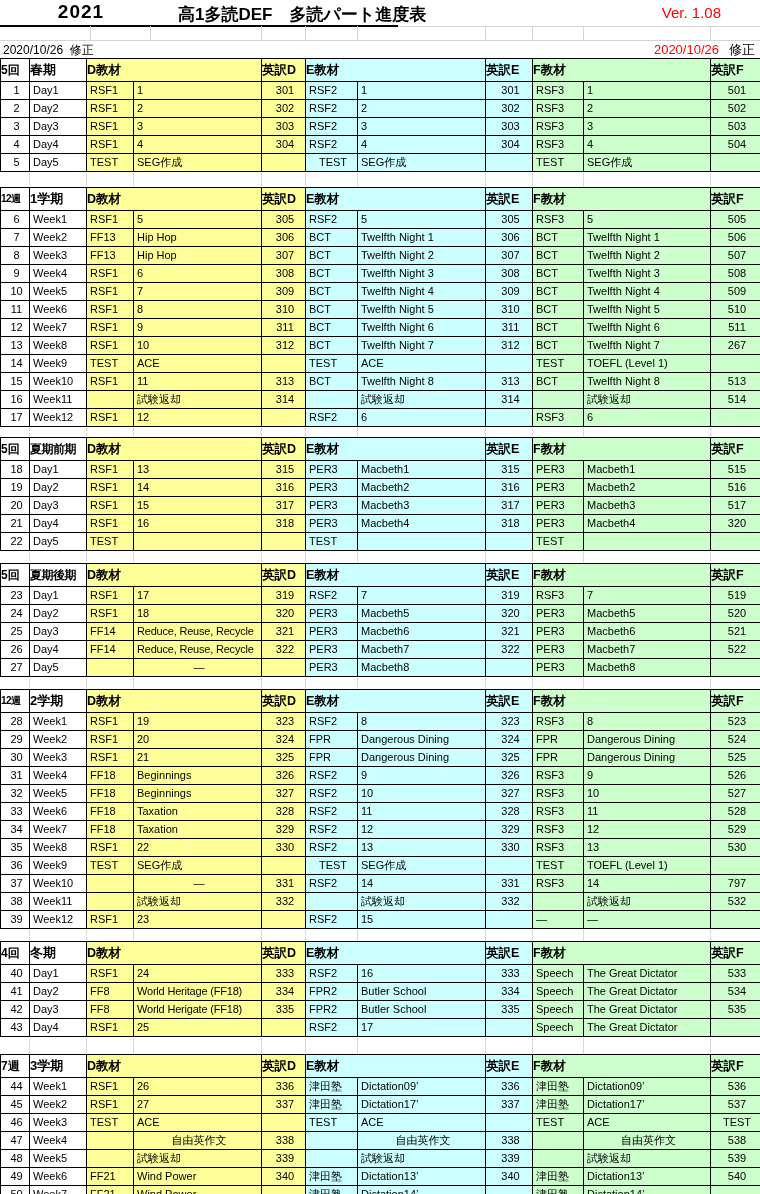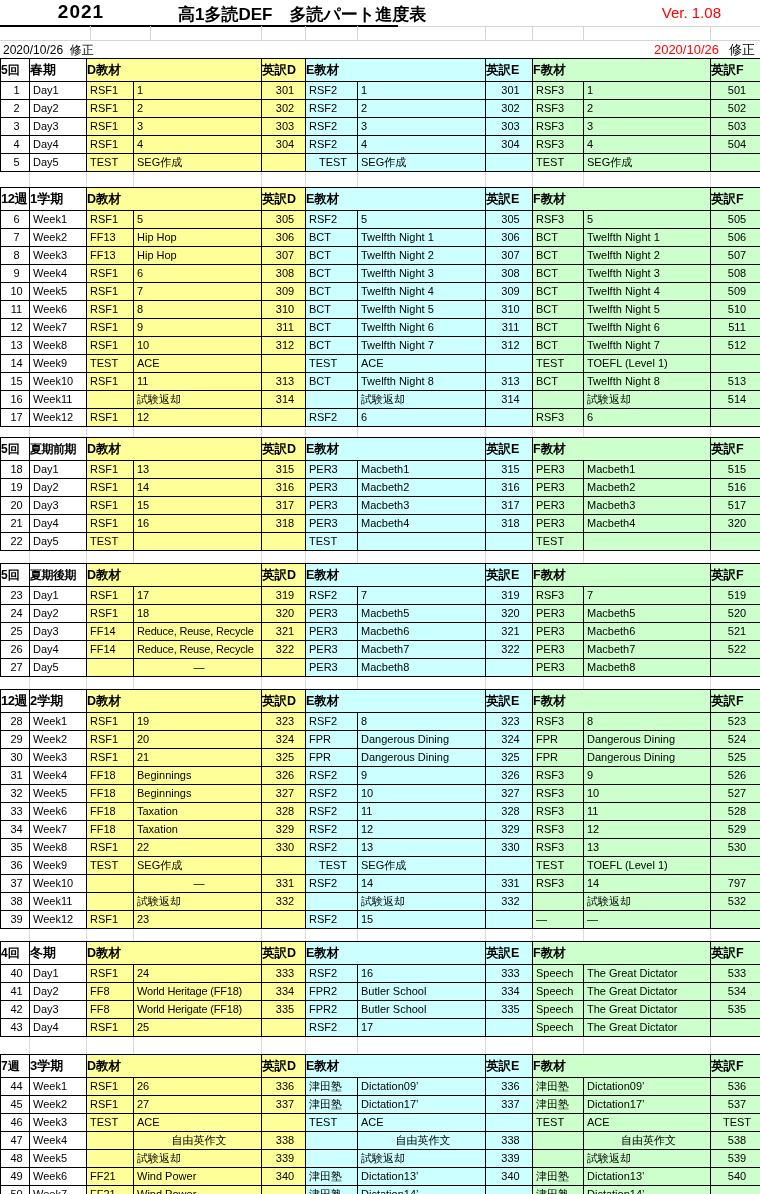--- a/index.html
+++ b/index.html
@@ -28,21 +28,21 @@
   .section{border-left:1px solid #000;border-top:1px solid #000;width:760px;background:#fff;}
   .row{display:grid;grid-template-columns:29px 57px 47px 128px 44px 52px 128px 47px 51px 127px 50px;}
   .row>div{
     border-right:1px solid #000;border-bottom:1px solid #000;box-sizing:border-box;
     font-size:11px;line-height:17px;white-space:nowrap;overflow:hidden;
     padding:0 0 0 3px;
   }
   .hrow>div{height:23px;line-height:22px;font-weight:bold;text-align:left;padding:0;font-size:13px;}
   .drow>div{height:18px;}
   .hrow .h-count{font-size:12px;}
-  .hrow .h-count.small-b{font-size:13px;letter-spacing:-0.5px;}
+  .hrow .h-count.small-b{font-size:10px;letter-spacing:-0.5px;}
   .hrow .h-term.small-b{font-size:12px;letter-spacing:-0.5px;}
   .hrow .h-lab{font-size:12.5px;}
   .span2d{grid-column:3/5;} .span2e{grid-column:6/8;} .span2f{grid-column:9/11;}
   .fill-d{background:#FFFF99;} .fill-e{background:#CCFFFF;} .fill-f{background:#CCFFCC;}
   .c-no{text-align:center;padding:0;}
   .c-day{padding-left:2px;}
   .c-num{text-align:center;padding:0;}
   .cell-center{text-align:center;padding:0;}
   .cell-small{font-size:8.5px;letter-spacing:-0.2px;}
   .cell-underline{}
@@ -272,21 +272,21 @@
         <div class="c-no">13</div>
         <div class="c-day">Week8</div>
         <div class="c-code fill-d">RSF1</div>
         <div class="c-mat fill-d">10</div>
         <div class="c-num fill-d">312</div>
         <div class="c-code fill-e">BCT</div>
         <div class="c-mat fill-e">Twelfth Night 7</div>
         <div class="c-num fill-e">312</div>
         <div class="c-code fill-f">BCT</div>
         <div class="c-mat fill-f">Twelfth Night 7</div>
-        <div class="c-num fill-f">512</div>
+        <div class="c-num fill-f">267</div>
       </div>
       <div class="row drow">
         <div class="c-no">14</div>
         <div class="c-day">Week9</div>
         <div class="c-code fill-d">TEST</div>
         <div class="c-mat fill-d">ACE</div>
         <div class="c-num fill-d"></div>
         <div class="c-code fill-e">TEST</div>
         <div class="c-mat fill-e">ACE</div>
         <div class="c-num fill-e"></div>

